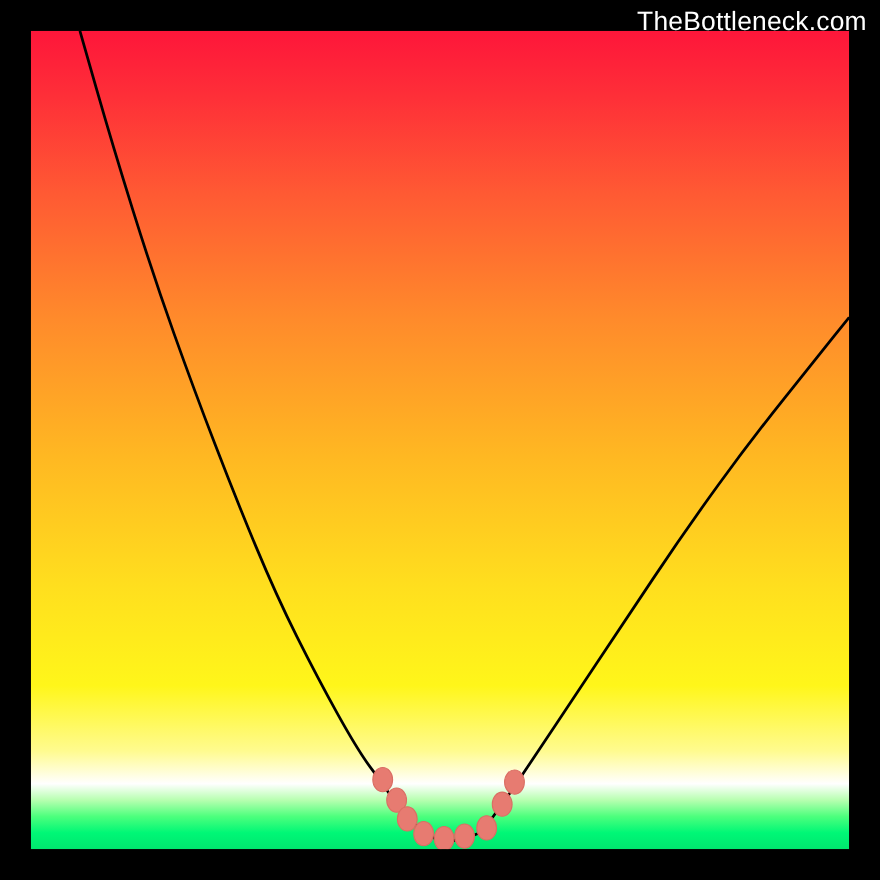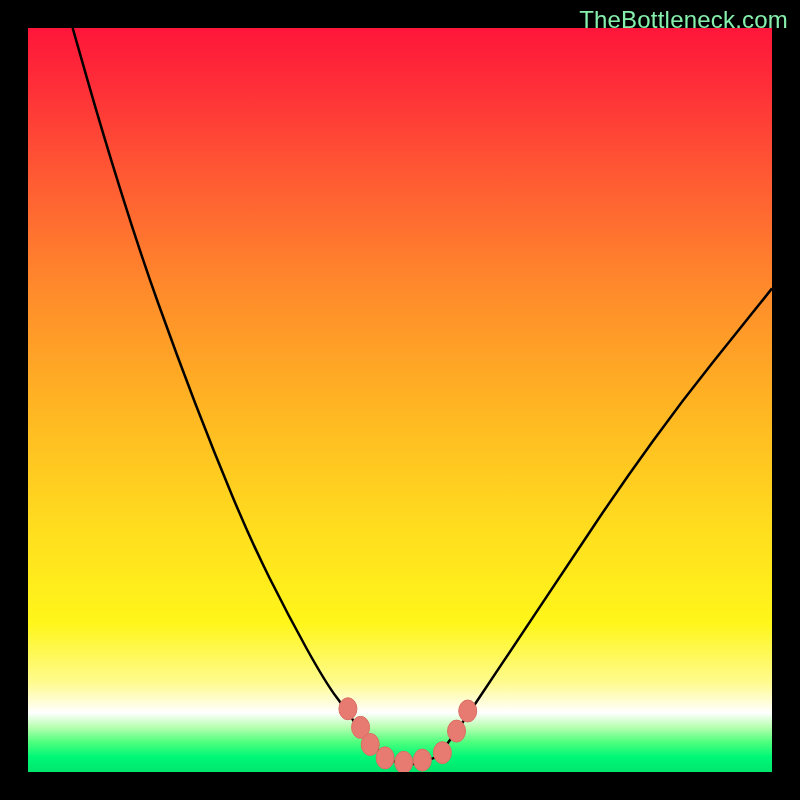--- a/index.html
+++ b/index.html
@@ -14,21 +14,21 @@
   .outer {
     position: relative;
     width: 800px;
     height: 800px;
     background: #000;
   }
   .watermark {
     position: absolute;
     top: 6px;
     right: 12px;
-    color: #86efac;
+    color: #ffffff;
     font-size: 24px;
     font-weight: 500;
     letter-spacing: 0.2px;
     z-index: 5;
   }
   .plot-area {
     position: absolute;
     left: 28px;
     top: 28px;
     width: 744px;

